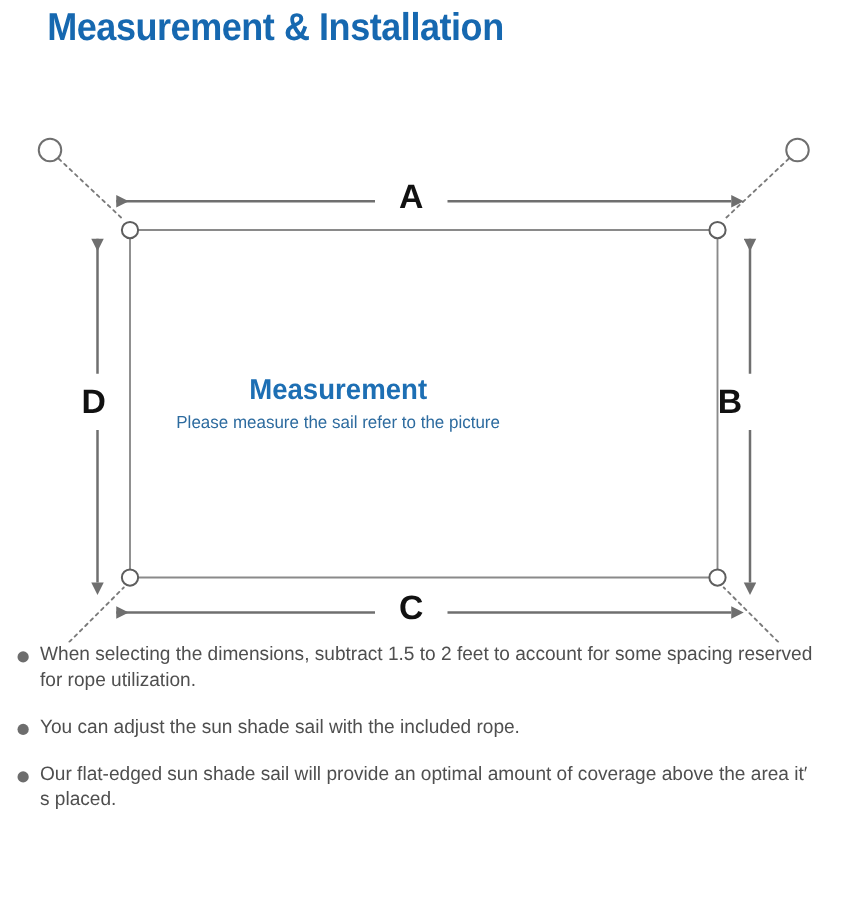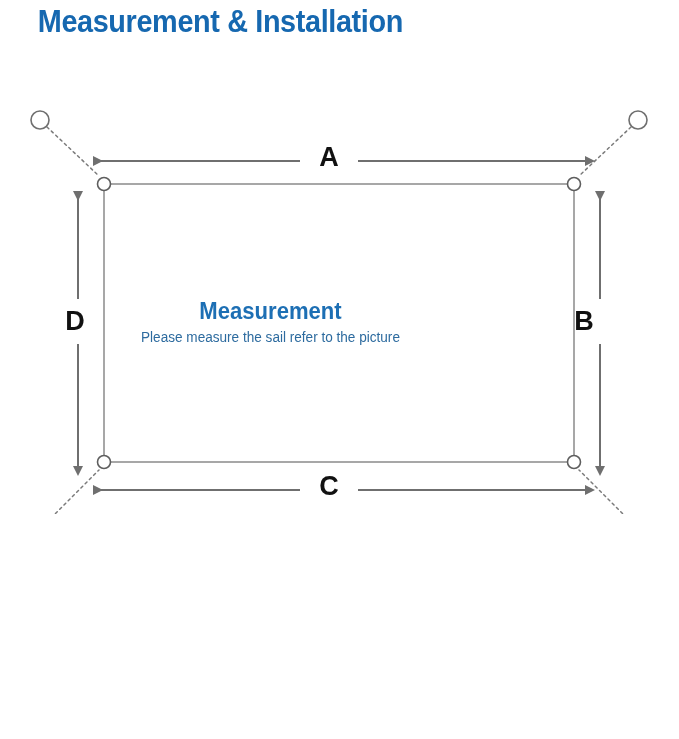--- a/index.html
+++ b/index.html
@@ -193,16 +193,28 @@
   <div class="center-block">
     <div class="center-title">Measurement</div>
     <div class="center-sub">Please measure the sail refer to the picture</div>
   </div>
 </div>
 
 <div class="notes">
 
 
 
-
-
+  <div class="note-item">
+    <span class="note-bullet"></span>
+    <span class="note-text">When selecting the dimensions, subtract 1.5 to 2 feet to account for some spacing reserved for rope utilization.</span>
+  </div>
+
+  <div class="note-item">
+    <span class="note-bullet"></span>
+    <span class="note-text">You can adjust the sun shade sail with the included rope.</span>
+  </div>
+
+  <div class="note-item">
+    <span class="note-bullet"></span>
+    <span class="note-text">Our flat-edged sun shade sail will provide an optimal amount of coverage above the area it′ s placed.</span>
+  </div>
 
 </div>
 
 </body></html>

